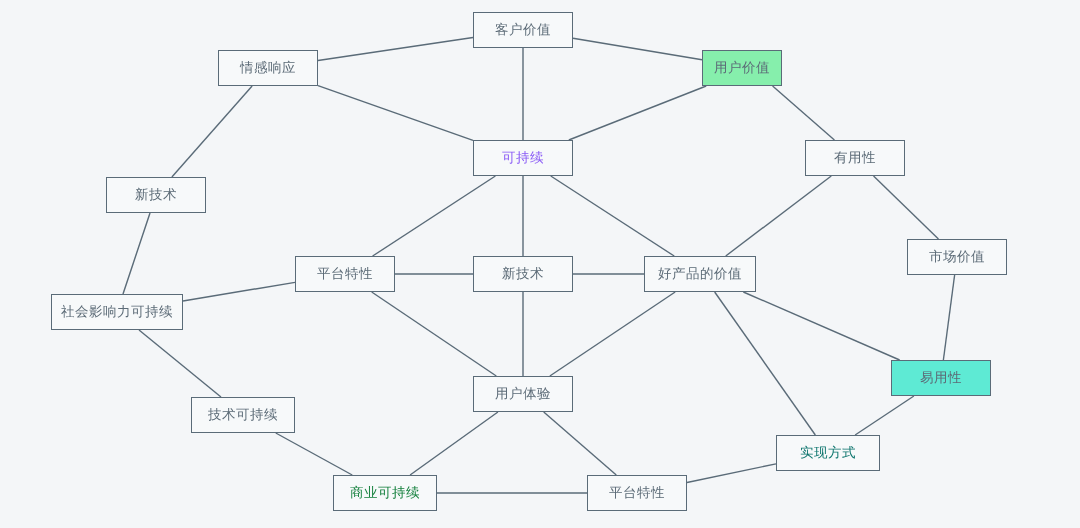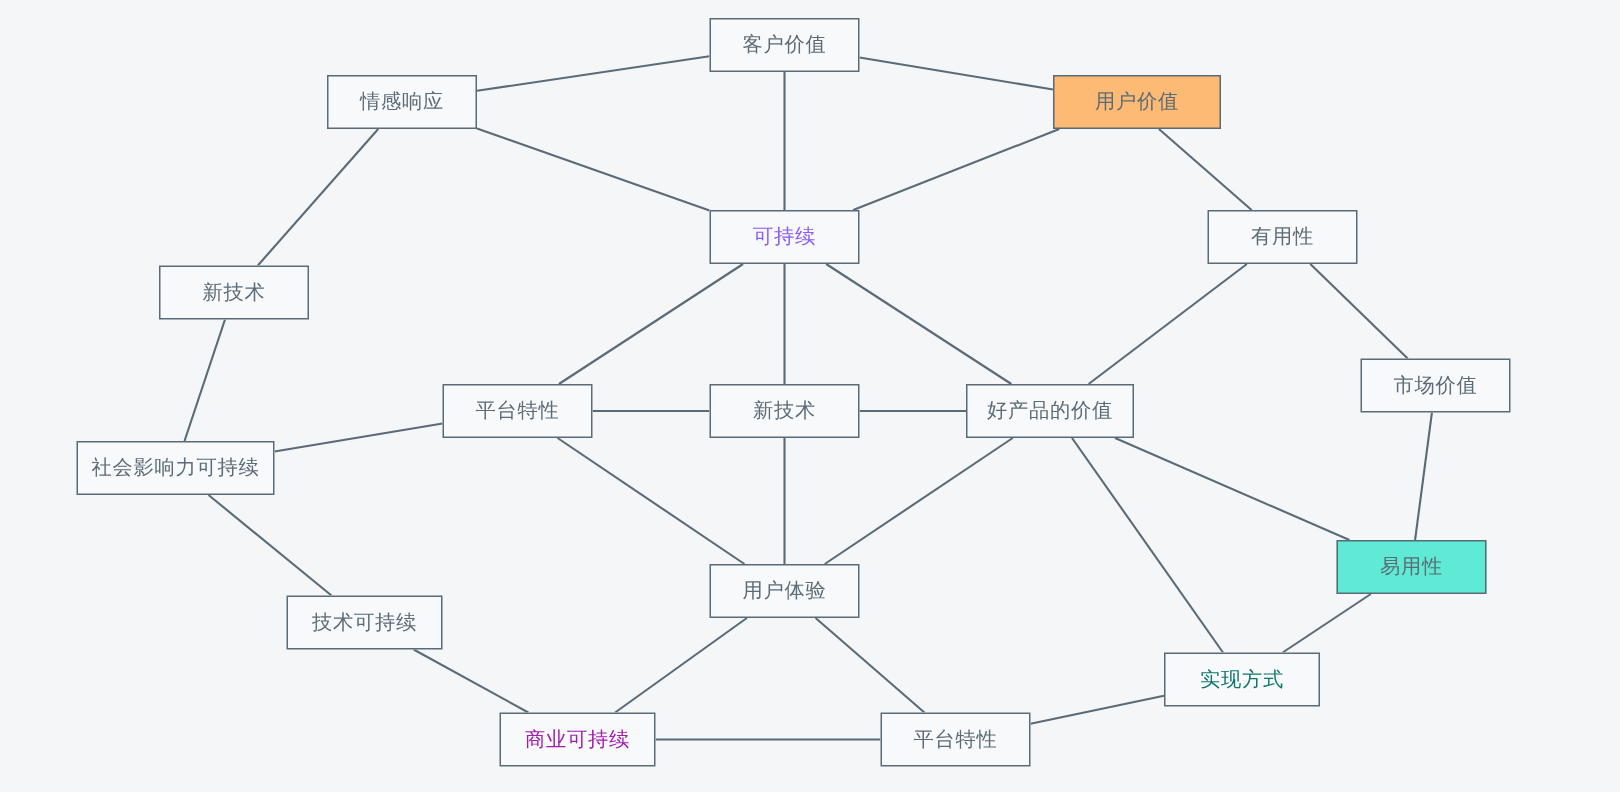--- a/index.html
+++ b/index.html
@@ -79,21 +79,21 @@
       <line x1="437" y1="493" x2="587" y2="493" stroke="#5a6b78" stroke-width="1.4"></line>
       <line x1="687" y1="482.5287958115183" x2="776" y2="463.89005235602093" stroke="#5a6b78" stroke-width="1.4"></line>
     </svg>
   <div id="node-layer">
       <div class="node" style="left: 473px; top: 12px; width: 100px; height: 36px; background: rgb(247, 249, 250); border-color: rgb(90, 107, 120);">
         <span class="node-label" style="color: rgb(92, 107, 119);">客户价值</span>
       </div>
       <div class="node" style="left: 218px; top: 50px; width: 100px; height: 36px; background: rgb(247, 249, 250); border-color: rgb(90, 107, 120);">
         <span class="node-label" style="color: rgb(92, 107, 119);">情感响应</span>
       </div>
-      <div class="node" style="left: 702px; top: 50px; width: 112px; height: 36px; background: #fdba74; border-color: rgb(90, 107, 120);">
+      <div class="node" style="left: 702px; top: 50px; width: 80px; height: 36px; background: #86efac; border-color: rgb(90, 107, 120);">
         <span class="node-label" style="color: rgb(92, 107, 119);">用户价值</span>
       </div>
       <div class="node" style="left: 473px; top: 140px; width: 100px; height: 36px; background: rgb(247, 249, 250); border-color: rgb(90, 107, 120);">
         <span class="node-label" style="color: #8b5cf6;">可持续</span>
       </div>
       <div class="node" style="left: 805px; top: 140px; width: 100px; height: 36px; background: rgb(247, 249, 250); border-color: rgb(90, 107, 120);">
         <span class="node-label" style="color: rgb(92, 107, 119);">有用性</span>
       </div>
       <div class="node" style="left: 106px; top: 177px; width: 100px; height: 36px; background: rgb(247, 249, 250); border-color: rgb(90, 107, 120);">
         <span class="node-label" style="color: rgb(92, 107, 119);">新技术</span>
@@ -119,19 +119,19 @@
       <div class="node" style="left: 473px; top: 376px; width: 100px; height: 36px; background: rgb(247, 249, 250); border-color: rgb(90, 107, 120); align-items: center;">
         <span class="node-label" style="color: rgb(92, 107, 119);">用户体验</span>
       </div>
       <div class="node" style="left: 191px; top: 397px; width: 104px; height: 36px; background: rgb(247, 249, 250); border-color: rgb(90, 107, 120);">
         <span class="node-label" style="color: rgb(92, 107, 119);">技术可持续</span>
       </div>
       <div class="node" style="left: 776px; top: 435px; width: 104px; height: 36px; background: rgb(247, 249, 250); border-color: rgb(90, 107, 120);">
         <span class="node-label" style="color: #0f766e;">实现方式</span>
       </div>
       <div class="node" style="left: 333px; top: 475px; width: 104px; height: 36px; background: rgb(247, 249, 250); border-color: rgb(90, 107, 120);">
-        <span class="node-label" style="color: #a21caf;">商业可持续</span>
+        <span class="node-label" style="color: #15803d;">商业可持续</span>
       </div>
       <div class="node" style="left: 587px; top: 475px; width: 100px; height: 36px; background: rgb(247, 249, 250); border-color: rgb(90, 107, 120);">
         <span class="node-label" style="color: rgb(92, 107, 119);">平台特性</span>
       </div>
     </div>
 </div>
 
 </body></html>

